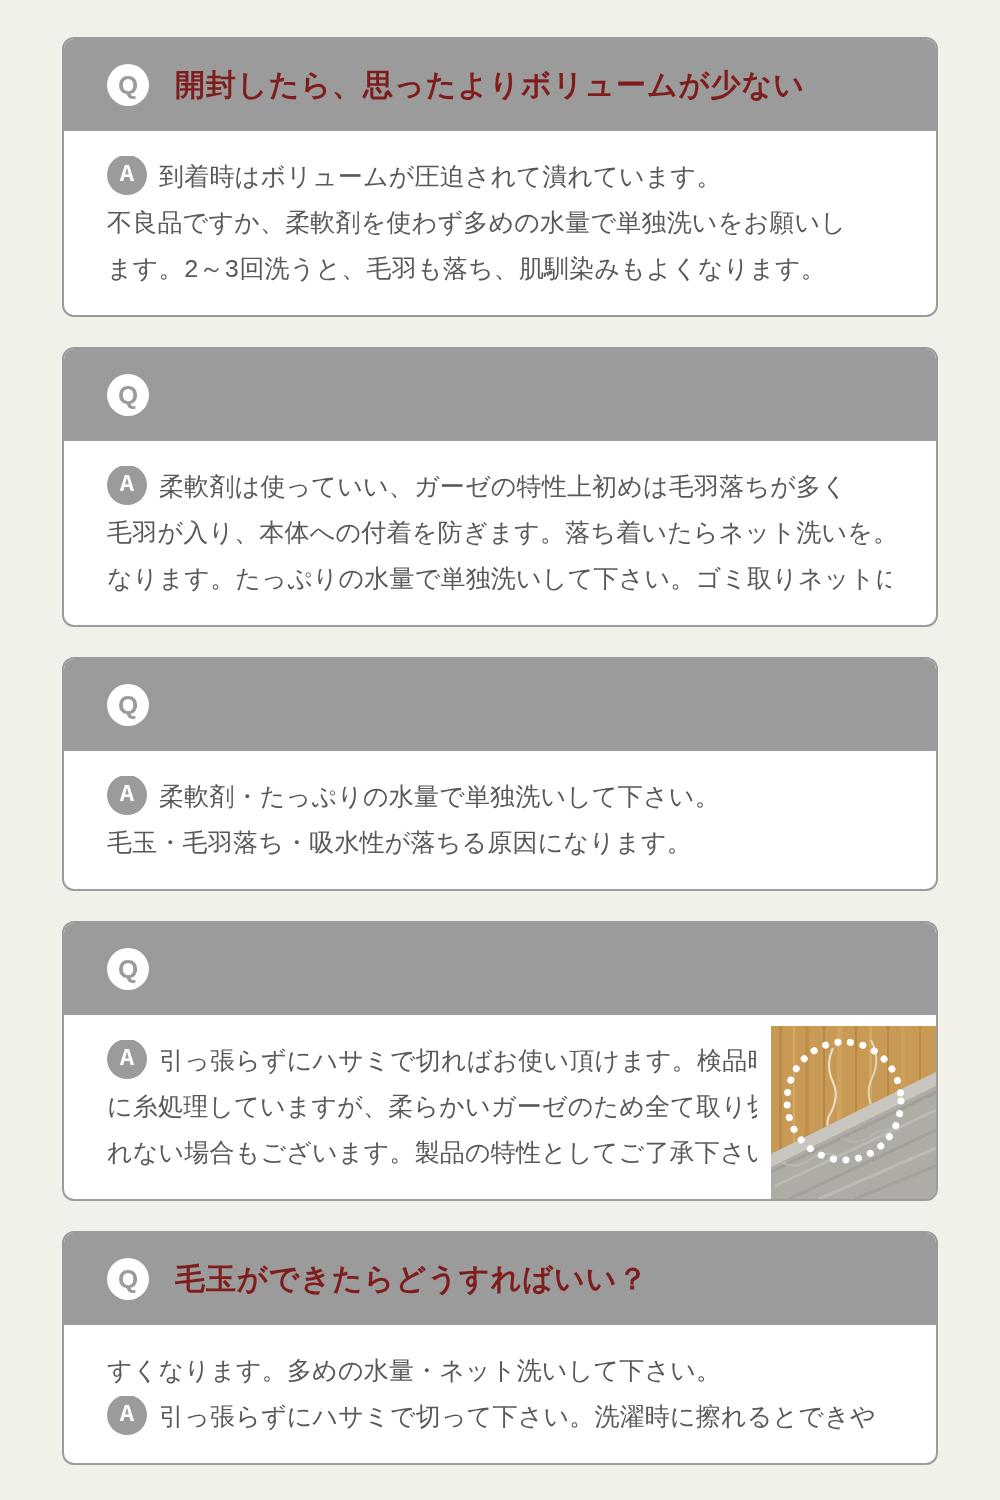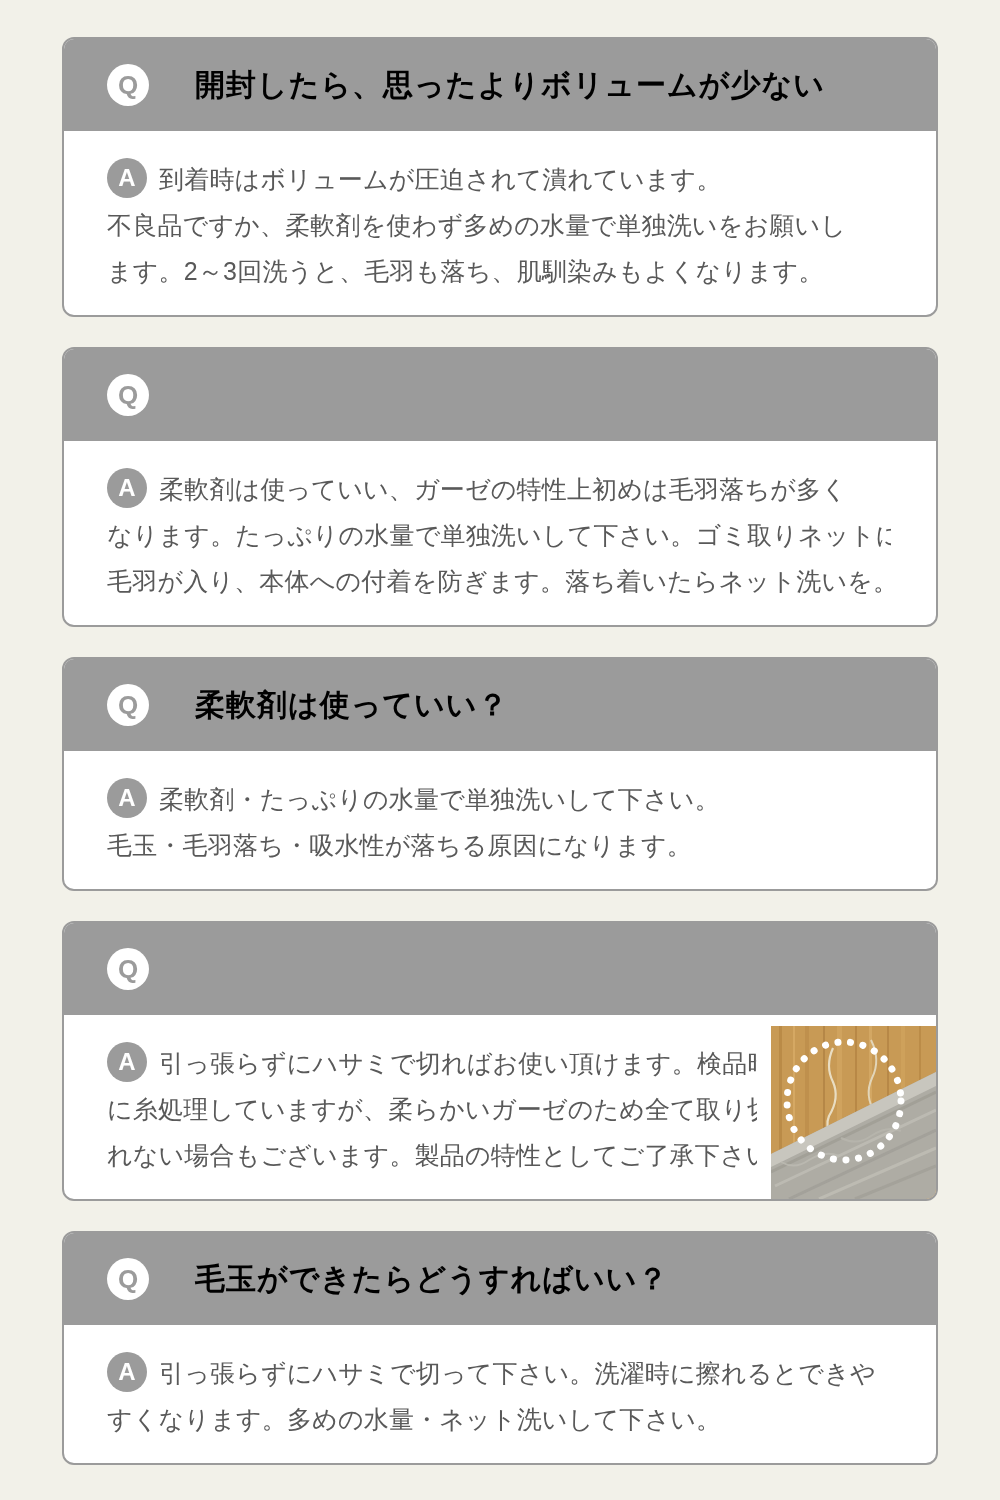--- a/index.html
+++ b/index.html
@@ -39,30 +39,30 @@
     border-radius: 50%;
     background: #ffffff;
     color: #9b9b9b;
     font-size: 26px;
     font-weight: bold;
     display: flex;
     align-items: center;
     justify-content: center;
   }
   .question {
-    color: #000000;
+    color: #7f1d1d;
     font-size: 30px;
     font-weight: bold;
     letter-spacing: 1px;
     white-space: nowrap;
-    margin-left: 20px;
   }
   .card-body {
     position: relative;
     padding: 25px 45px 21px 43px;
+    font-family: Liberation Mono, monospace;
   }
   .answer-line {
     font-size: 25px;
     line-height: 46px;
     color: #595959;
     letter-spacing: 0.2px;
     white-space: nowrap;
     overflow: hidden;
   }
   .a-badge {
@@ -114,29 +114,28 @@
   </div>
 
   <div class="qa-card">
     <div class="card-header">
       <span class="q-badge">Q</span>
     </div>
     <div class="card-body">
       <div class="answer-line">
         <span class="a-badge">A</span><span>柔軟剤は使っていい、ガーゼの特性上初めは毛羽落ちが多く</span>
       </div>
+      <div class="answer-line">毛羽が入り、本体への付着を防ぎます。落ち着いたらネット洗いを。</div>
       <div class="answer-line">なります。たっぷりの水量で単独洗いして下さい。ゴミ取りネットに</div>
-      <div class="answer-line">毛羽が入り、本体への付着を防ぎます。落ち着いたらネット洗いを。</div>
-    </div>
-  </div>
-
-  <div class="qa-card">
-    <div class="card-header">
-      <span class="q-badge">Q</span>
-      <span class="question">柔軟剤は使っていい？</span>
+    </div>
+  </div>
+
+  <div class="qa-card">
+    <div class="card-header">
+      <span class="q-badge">Q</span>
     </div>
     <div class="card-body">
       <div class="answer-line">
         <span class="a-badge">A</span><span>柔軟剤・たっぷりの水量で単独洗いして下さい。</span>
       </div>
       <div class="answer-line">毛玉・毛羽落ち・吸水性が落ちる原因になります。</div>
     </div>
   </div>
 
   <div class="qa-card">
@@ -183,20 +182,20 @@
       </span>
     </div>
   </div>
 
   <div class="qa-card">
     <div class="card-header">
       <span class="q-badge">Q</span>
       <span class="question">毛玉ができたらどうすればいい？</span>
     </div>
     <div class="card-body">
+      <div class="answer-line">すくなります。多めの水量・ネット洗いして下さい。</div>
       <div class="answer-line">
         <span class="a-badge">A</span><span>引っ張らずにハサミで切って下さい。洗濯時に擦れるとできや</span>
       </div>
-      <div class="answer-line">すくなります。多めの水量・ネット洗いして下さい。</div>
     </div>
   </div>
 
 </div>
 
 </body></html>

